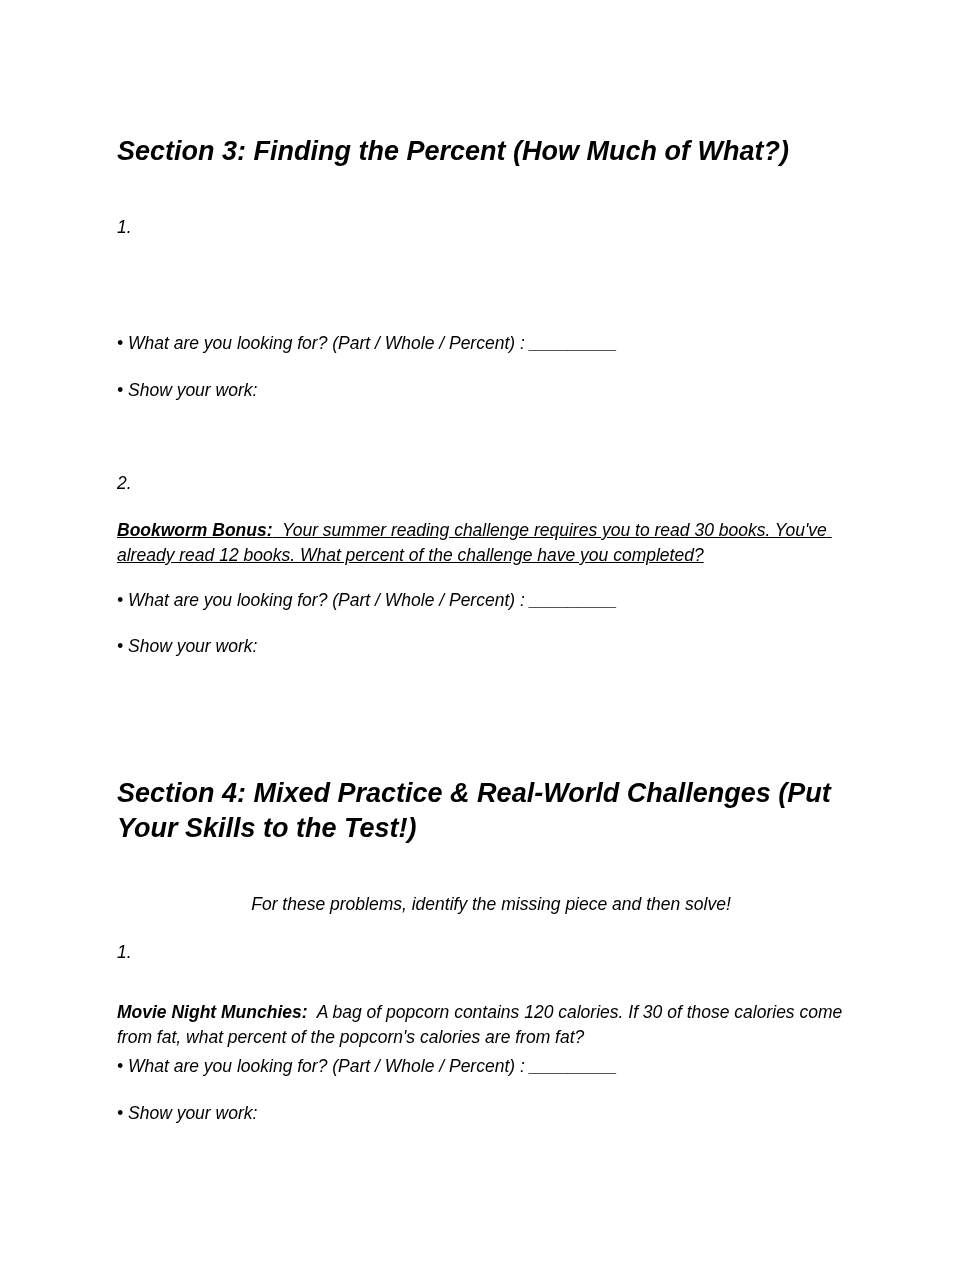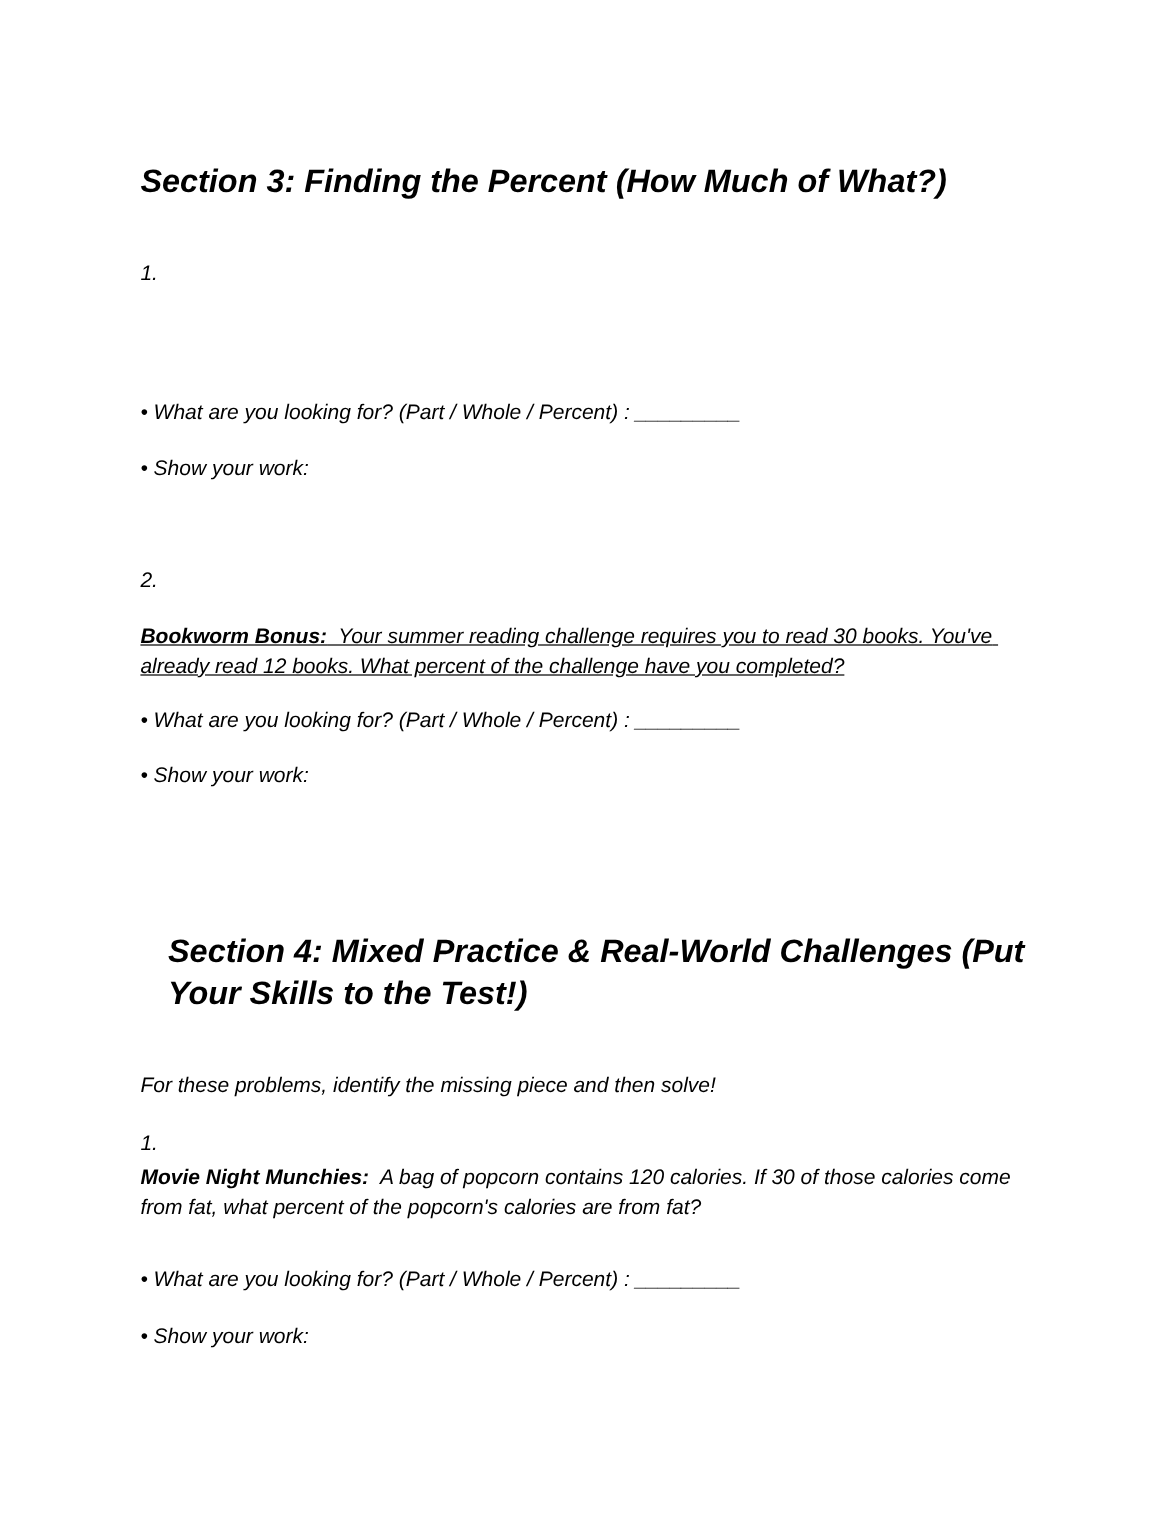--- a/index.html
+++ b/index.html
@@ -54,25 +54,25 @@
   <p class="abs body-text" style="top:378px;">• Show your work:</p>
 
   <div class="abs body-text" style="top:471px;">2.</div>
 
   <p class="abs body-text" style="top:518px;text-decoration:underline;"><span class="lead">Bookworm Bonus:</span><span>  Your summer reading challenge requires you to read 30 books. You've already read 12 books. What percent of the challenge have you completed?</span></p>
 
   <p class="abs body-text" style="top:588px;">• What are you looking for? (Part / Whole / Percent) : _________</p>
 
   <p class="abs body-text" style="top:634px;">• Show your work:</p>
 
-  <h1 class="abs section-heading" style="top:776px;margin-left:23px;">Section 4: Mixed Practice &amp; Real-World Challenges (Put Your Skills to the Test!)</h1>
+  <h1 class="abs section-heading" style="top:776px;">Section 4: Mixed Practice &amp; Real-World Challenges (Put Your Skills to the Test!)</h1>
 
-  <p class="abs body-text" style="top:892px;">For these problems, identify the missing piece and then solve!</p>
+  <p class="abs body-text" style="top:892px;text-align:center;">For these problems, identify the missing piece and then solve!</p>
 
   <div class="abs body-text" style="top:940px;">1.</div>
 
-  <p class="abs body-text" style="top:969px;"><span class="lead">Movie Night Munchies:</span><span>  A bag of popcorn contains 120 calories. If 30 of those calories come from fat, what percent of the popcorn's calories are from fat?</span></p>
+  <p class="abs body-text" style="top:1000px;"><span class="lead">Movie Night Munchies:</span><span>  A bag of popcorn contains 120 calories. If 30 of those calories come from fat, what percent of the popcorn's calories are from fat?</span></p>
 
   <p class="abs body-text" style="top:1054px;">• What are you looking for? (Part / Whole / Percent) : _________</p>
 
   <p class="abs body-text" style="top:1101px;">• Show your work:</p>
 
 </div>
 
 </body></html>

